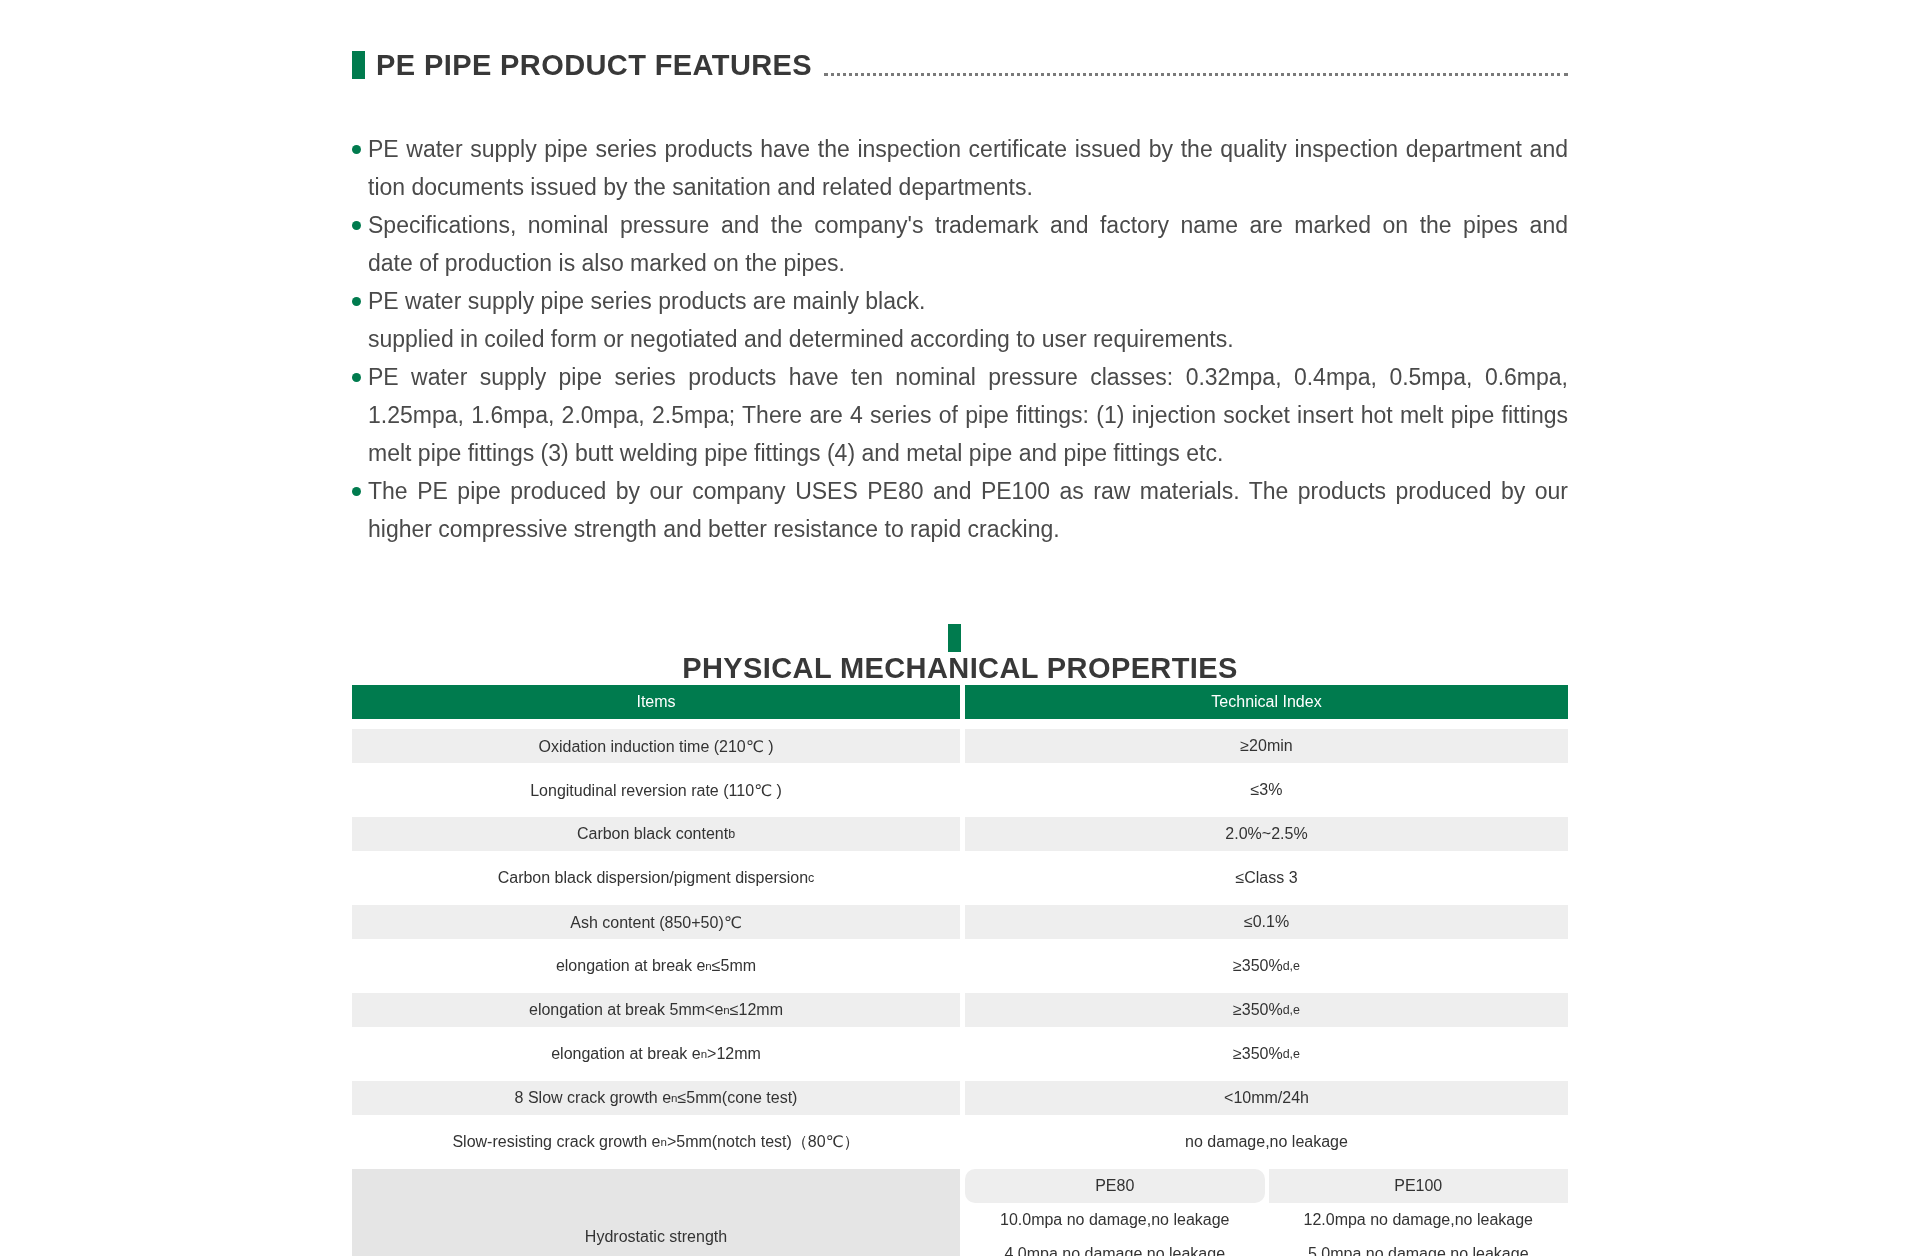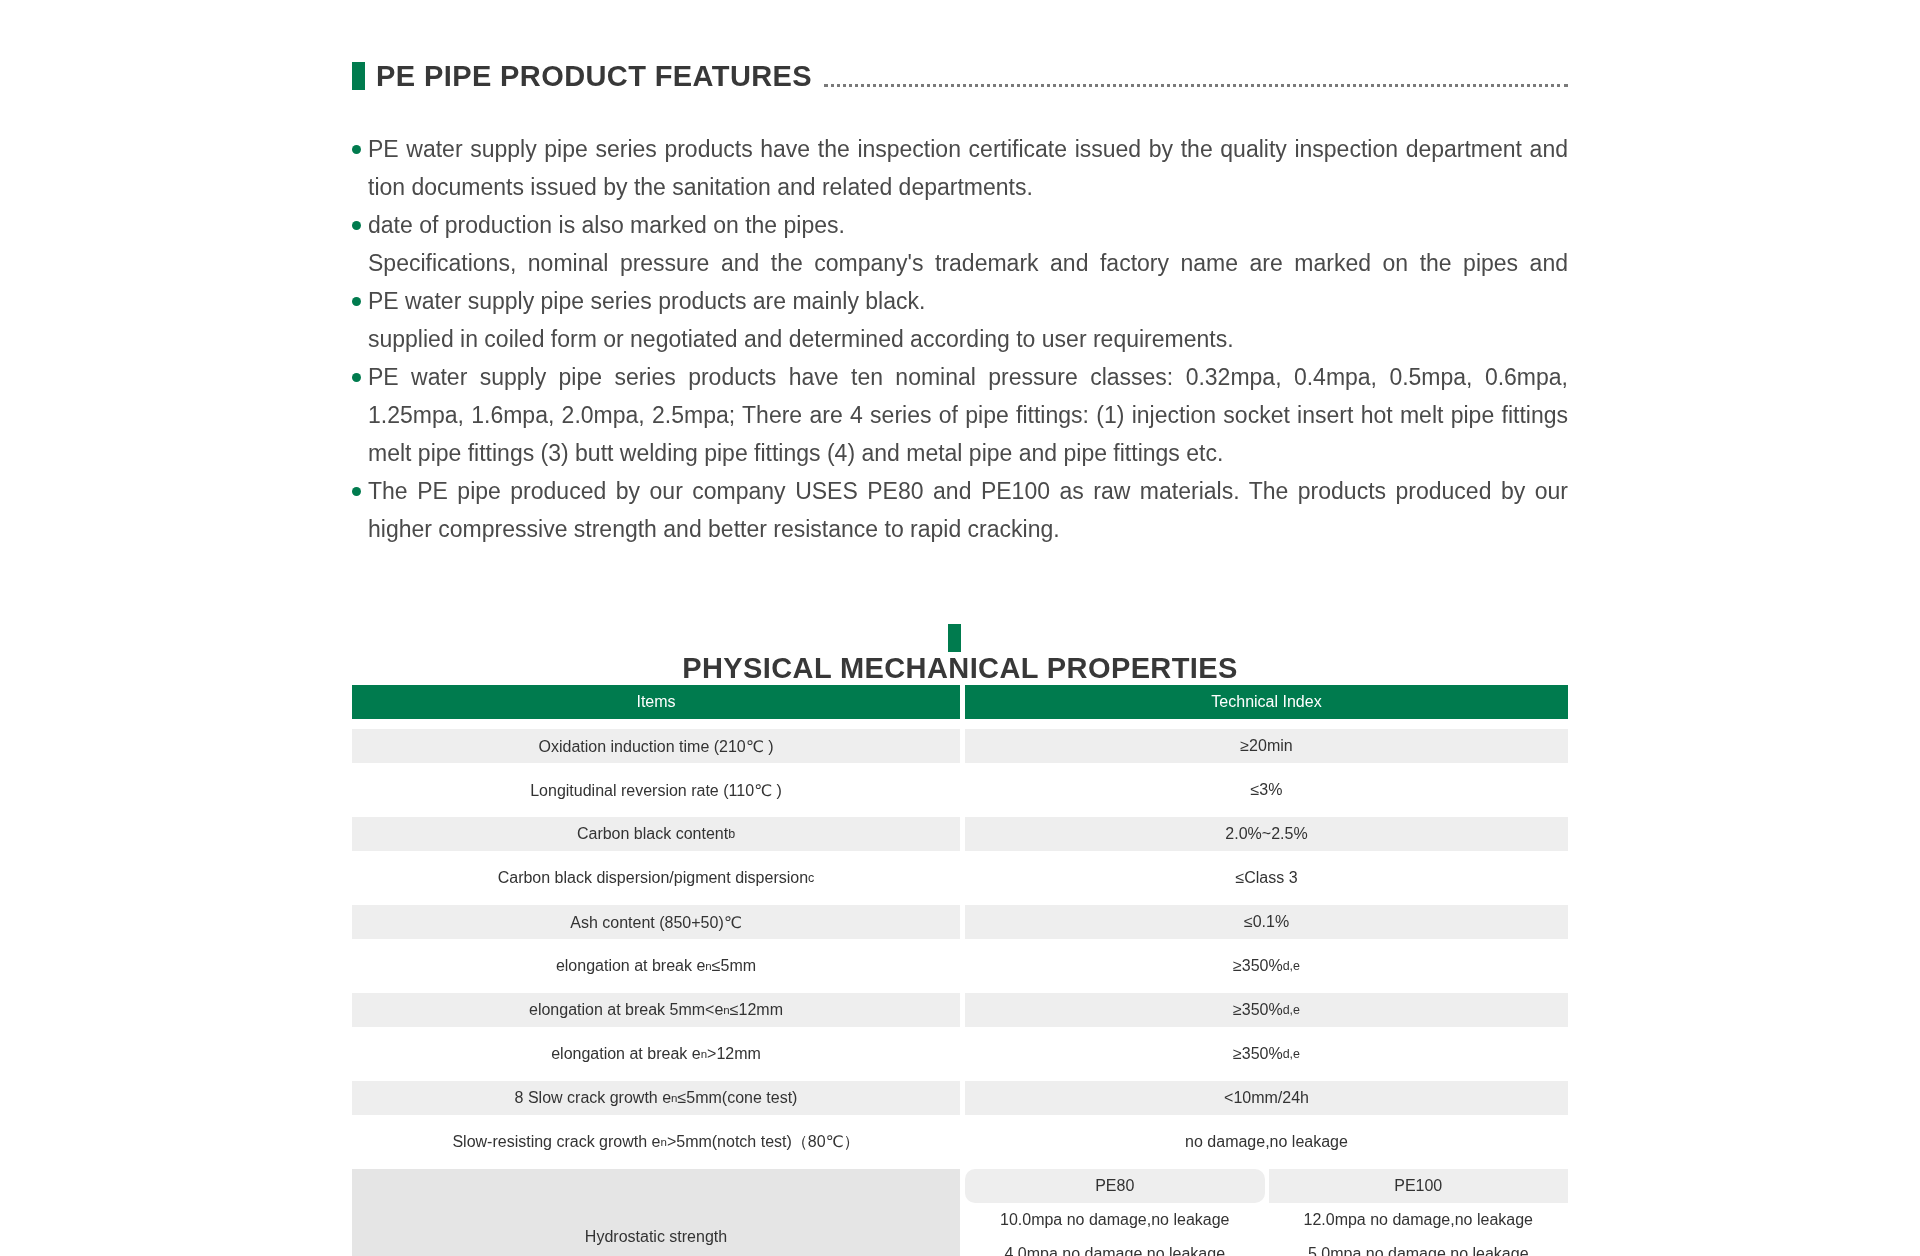--- a/index.html
+++ b/index.html
@@ -19,21 +19,21 @@
     font-family:"Liberation Sans","DejaVu Sans",sans-serif;
     overflow:hidden;
   }
   .content{position:absolute;left:352px;top:0;width:1216px;}
 
   
   .sec-header{position:absolute;left:0;width:1216px;display:flex;align-items:center;height:38px;}
   .sec-header .sq{width:13px;height:28px;background:var(--green);margin-right:11px;flex:0 0 auto;}
   .sec-header h1{font-size:29px;font-weight:bold;color:var(--titleText);letter-spacing:.4px;white-space:nowrap;}
   .sec-header .dots{flex:1;margin-left:12px;margin-bottom:8px;align-self:flex-end;border-bottom:3px dotted var(--dotLine);height:0;}
-  #hdr1{top:57px;}
+  #hdr1{top:46px;}
   #hdr2{top:624px;flex-direction:column;}
 
   
   .features{position:absolute;left:0;top:130px;width:1216px;color:var(--bodyText);font-size:23px;}
   .feature{position:relative;padding-left:16px;}
   .feature .dot{position:absolute;left:0;top:15px;width:9px;height:9px;border-radius:50%;background:var(--green);}
   .feature .line{line-height:38px;height:38px;white-space:nowrap;}
   .feature .line.j{white-space:normal;text-align:justify;text-align-last:justify;overflow:hidden;}
 
   
@@ -71,22 +71,22 @@
     <div class="features">
 
       <div class="feature">
         <span class="dot"></span>
         <div class="line j">PE water supply pipe series products have the inspection certificate issued by the quality inspection department and the certifica-</div>
         <div class="line">tion documents issued by the sanitation and related departments.</div>
       </div>
 
       <div class="feature">
         <span class="dot"></span>
+        <div class="line j">Specifications, nominal pressure and the company's trademark and factory name are marked on the pipes and fittings, and the</div>
         <div class="line">date of production is also marked on the pipes.</div>
-        <div class="line j">Specifications, nominal pressure and the company's trademark and factory name are marked on the pipes and fittings, and the</div>
       </div>
 
       <div class="feature">
         <span class="dot"></span>
         <div class="line">PE water supply pipe series products are mainly black.</div>
       </div>
 
       <div class="feature">
         <div class="line">supplied in coiled form or negotiated and determined according to user requirements.</div>
       </div>

